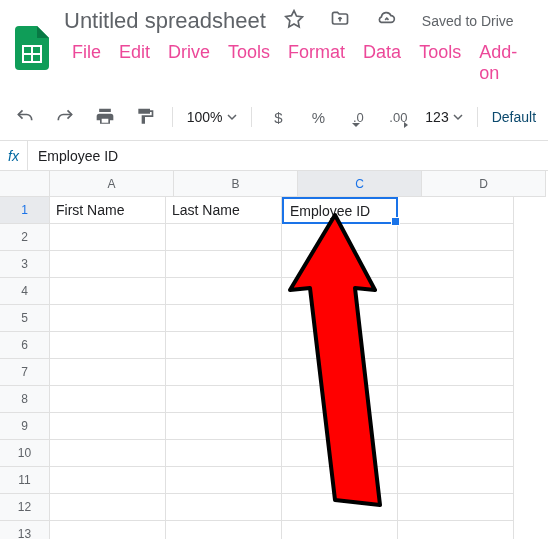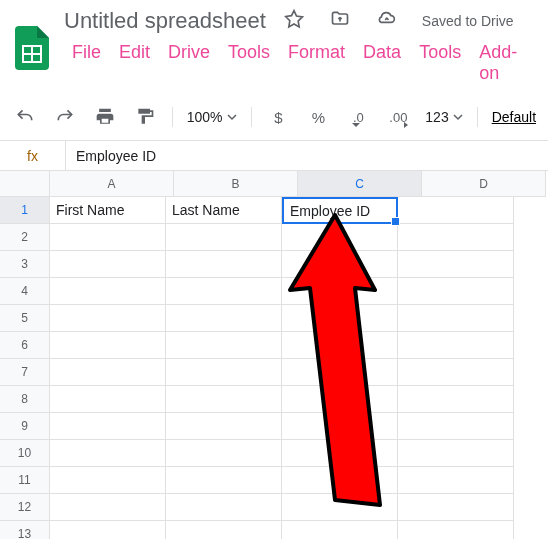--- a/index.html
+++ b/index.html
@@ -14,24 +14,24 @@
     .title-icons { display: flex; align-items: center; gap: 26px; margin-left: 8px; }
     .saved-text { font-size: 14px; color: #5f6368; }
     
     .menu-bar { display: flex; gap: 2px; margin-top: 4px; padding-left: 0; }
     .menu-item { font-size: 18px; color: #ec4899; padding: 4px 8px; cursor: pointer; }
     
     .toolbar { display: flex; align-items: center; gap: 14px; padding: 10px 12px; border-bottom: 1px solid #e0e0e0; margin-top: 6px; }
     .tool-btn { display: flex; align-items: center; justify-content: center; width: 26px; height: 26px; cursor: pointer; color: #5f6368; }
     .tool-sep { width: 1px; height: 20px; background: #e0e0e0; }
     .zoom { display: flex; align-items: center; gap: 4px; font-size: 14px; color: #202124; cursor: pointer; }
-    .font-sel { font-size: 14px; color: #000000; cursor: pointer; text-decoration: underline; }
+    .font-sel { font-size: 14px; color: #0c4a6e; cursor: pointer; }
     
     .formula-bar { display: flex; align-items: center; border-bottom: 1px solid #e0e0e0; height: 30px; }
-    .fx-label { width: 66px; text-align: center; color: #a16207; font-size: 14px; border-right: 1px solid #e0e0e0; height: 100%; display: flex; align-items: center; justify-content: center; }
+    .fx-label { width: 28px; text-align: center; font-style: italic; color: #0369a1; font-size: 14px; border-right: 1px solid #e0e0e0; height: 100%; display: flex; align-items: center; justify-content: center; }
     .formula-input { flex: 1; padding: 0 10px; font-size: 14px; color: #202124; }
     
     .sheet { display: flex; flex-direction: column; }
     .col-headers { display: flex; }
     .corner { width: 50px; height: 26px; background: #f8f9fa; border-right: 1px solid #e0e0e0; border-bottom: 1px solid #e0e0e0; }
     .col-header { width: 124px; height: 26px; background: #f8f9fa; border-right: 1px solid #e0e0e0; border-bottom: 1px solid #e0e0e0; display: flex; align-items: center; justify-content: center; font-size: 12px; color: #5f6368; }
     .col-header.selected { background: #e8eaed; color: #1a73e8; }
     
     .grid-row { display: flex; }
     .row-header { width: 50px; height: 27px; background: #f8f9fa; border-right: 1px solid #e0e0e0; border-bottom: 1px solid #e0e0e0; display: flex; align-items: center; justify-content: center; font-size: 12px; color: #5f6368; }

